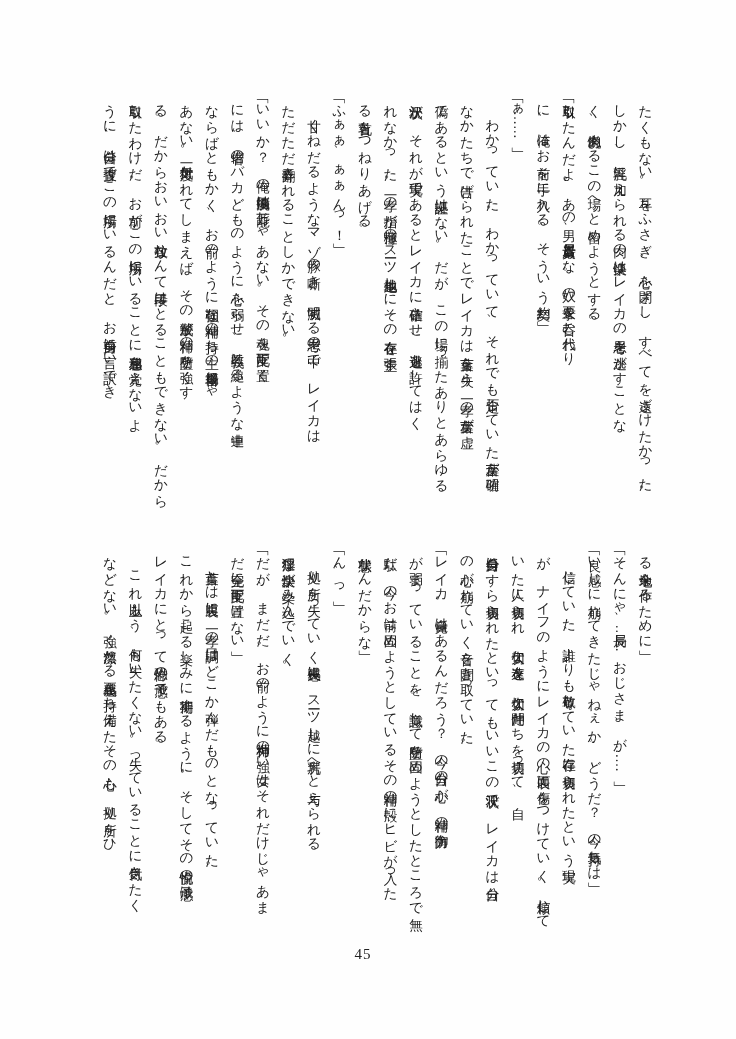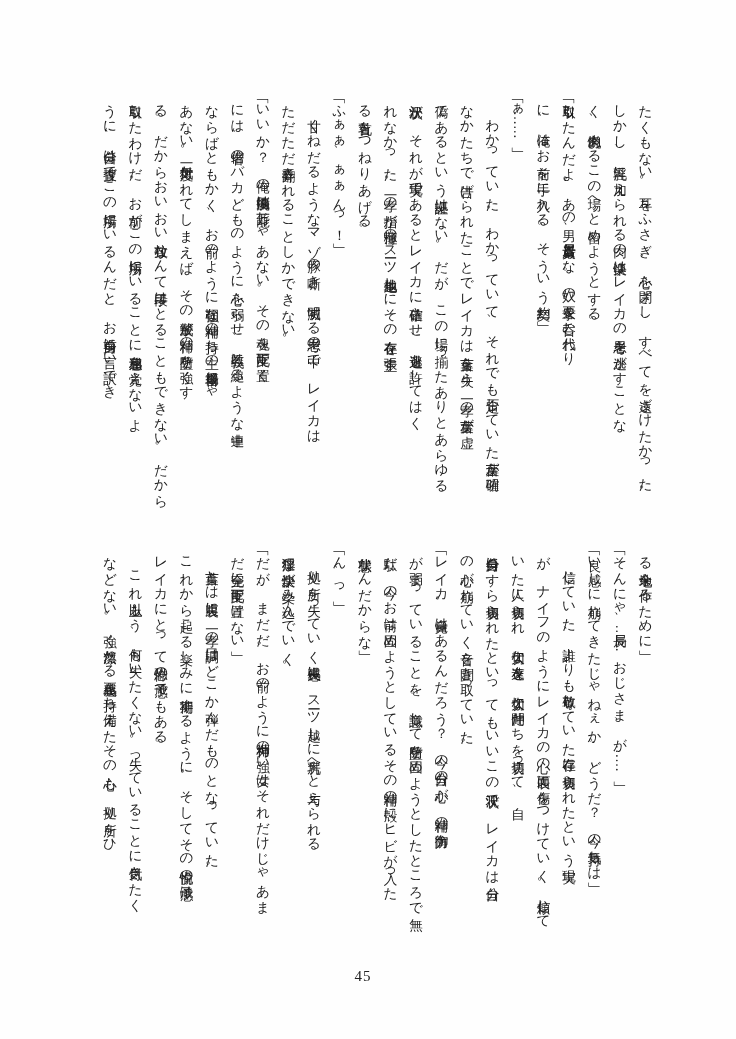--- a/index.html
+++ b/index.html
@@ -34,21 +34,20 @@
   }
   .page-number {
     position: absolute;
     top: 946px;
     left: 338px;
     width: 50px;
     text-align: center;
     font-size: 15px;
     color: #222222;
     letter-spacing: 1px;
-    margin-top: 22px;
   }
 </style>
 </head>
 <body>
 
 <div class="page">
 
   <div class="vblock top">
       <div class="tline">たくもない。耳をふさぎ、心を閉ざし、すべてを遠ざけたかった。</div>
       <div class="tline">しかし、淫乳に加えられる肉の快楽はレイカの思考を逃がすことな</div>

